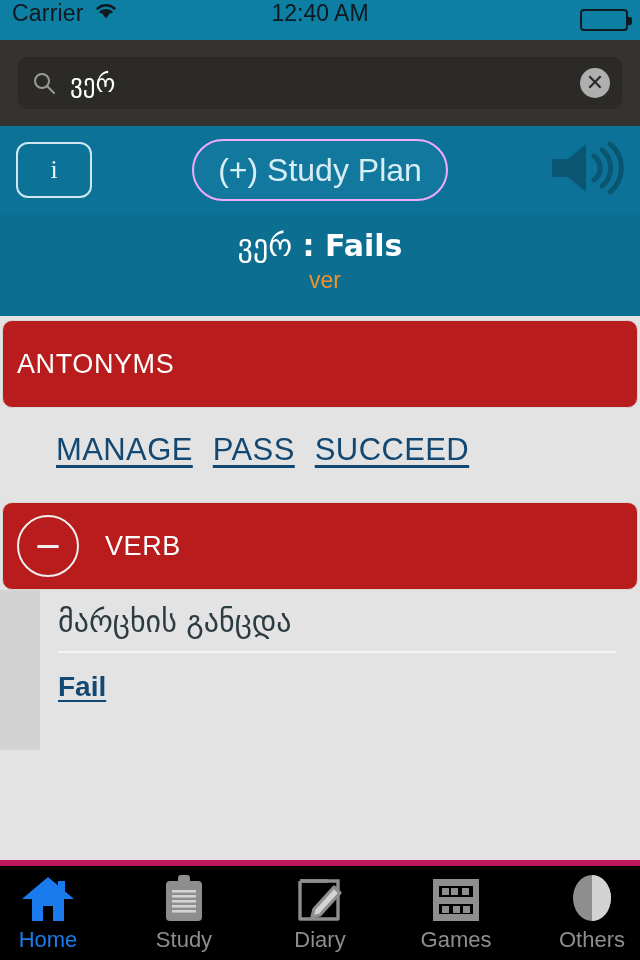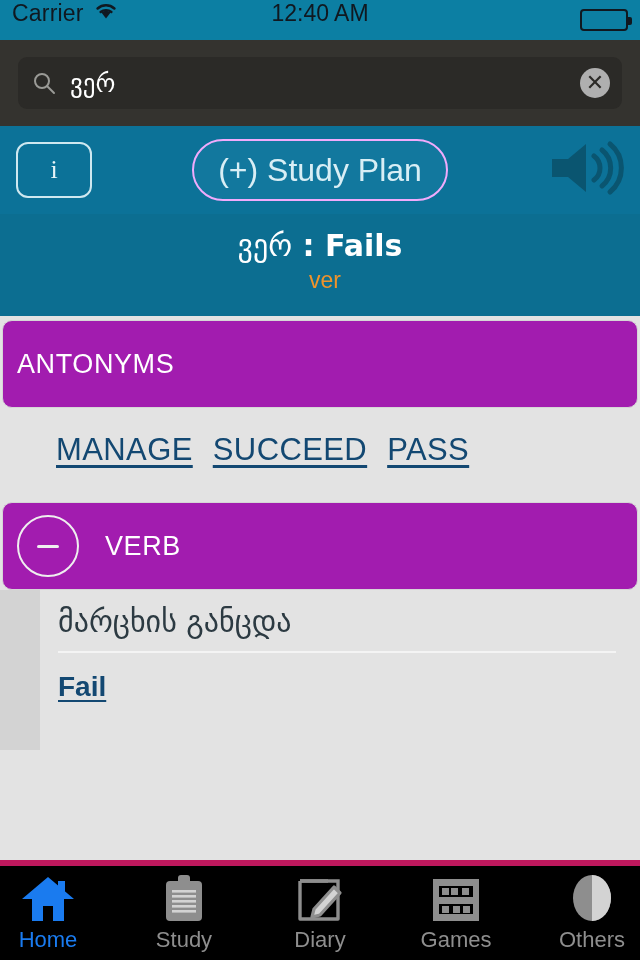--- a/index.html
+++ b/index.html
@@ -88,21 +88,21 @@
   .word-title .ka{ font-weight:normal; }
   .word-sub{
     margin-top:4px; font-size:23px; color:#F0932B; font-weight:normal;
     padding-left:10px;
   }
 
   
   .content{ background:#e3e3e3; }
 
   .panel-head{
-    margin:4px 2px 0; height:88px; background:#a21caf;
+    margin:4px 2px 0; height:88px; background:#b91c1c;
     border:1px solid #d6d6d6; border-radius:10px;
     display:flex; align-items:center; padding:0 14px;
     color:#ffffff;
   }
   .panel-head-label{ font-size:27px; letter-spacing:.6px; }
 
   .antonym-row{
     padding:24px 0 30px 56px; display:flex; gap:20px; flex-wrap:wrap;
     background:#e3e3e3;
   }
@@ -200,22 +200,22 @@
   <div class="word-sub">ver</div>
 </div>
 
 <div class="content">
 
   <div class="panel-head">
     <span class="panel-head-label">ANTONYMS</span>
   </div>
   <div class="antonym-row">
     <a class="antonym-link">MANAGE</a>
+    <a class="antonym-link">PASS</a>
     <a class="antonym-link">SUCCEED</a>
-    <a class="antonym-link">PASS</a>
   </div>
 
   <div class="panel-head">
     <span class="collapse-circle">
         <span></span>
       </span>
     <span class="panel-head-label">VERB</span>
   </div>
   <div class="sense-body">
     <div class="sense-gutter"></div>

